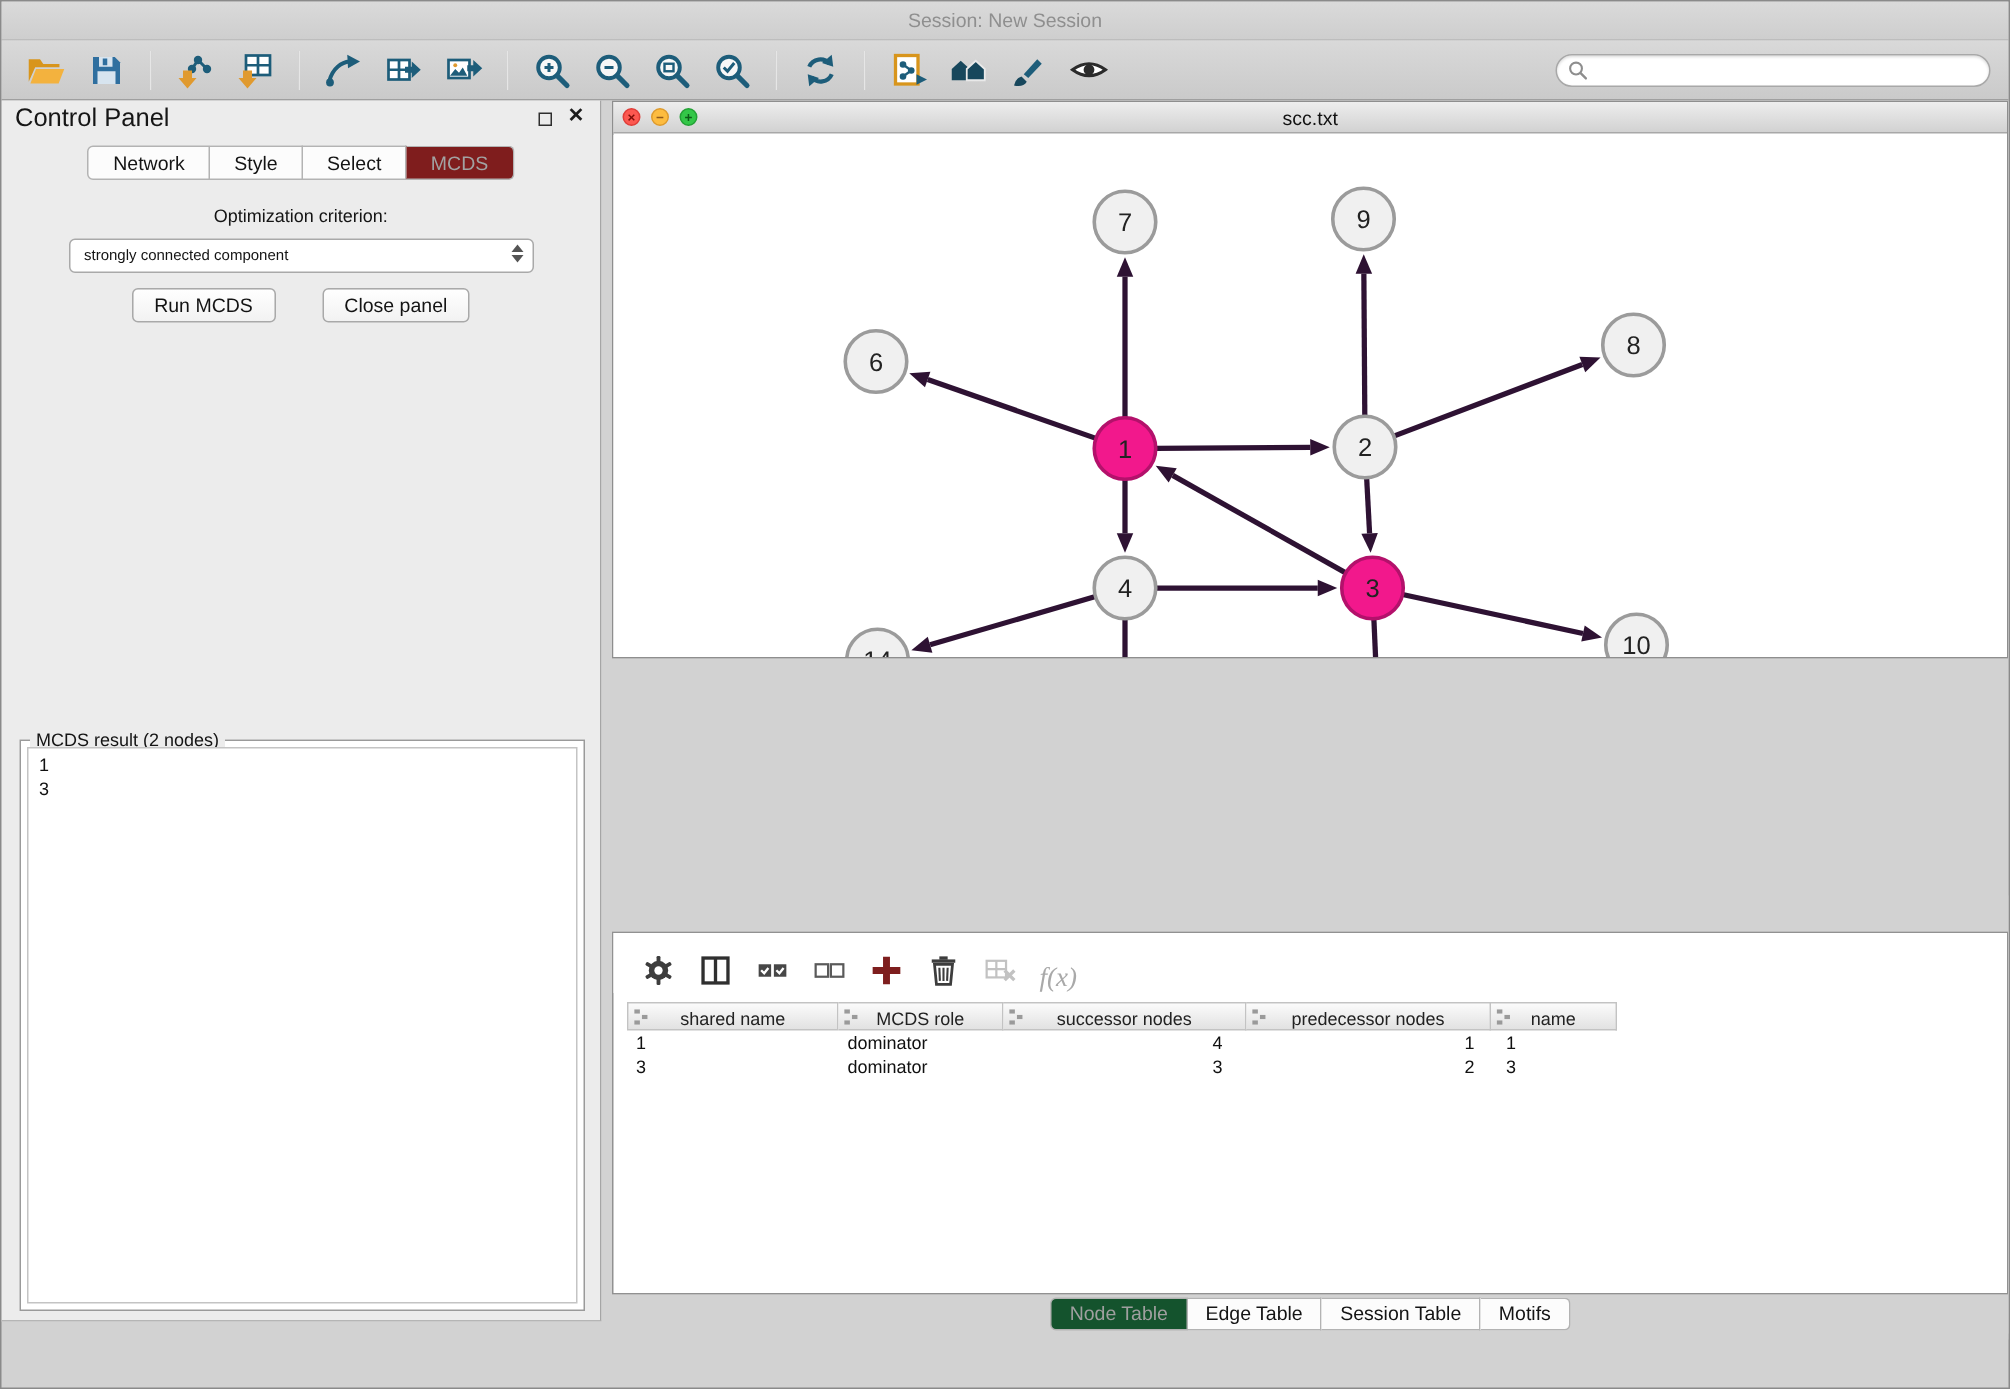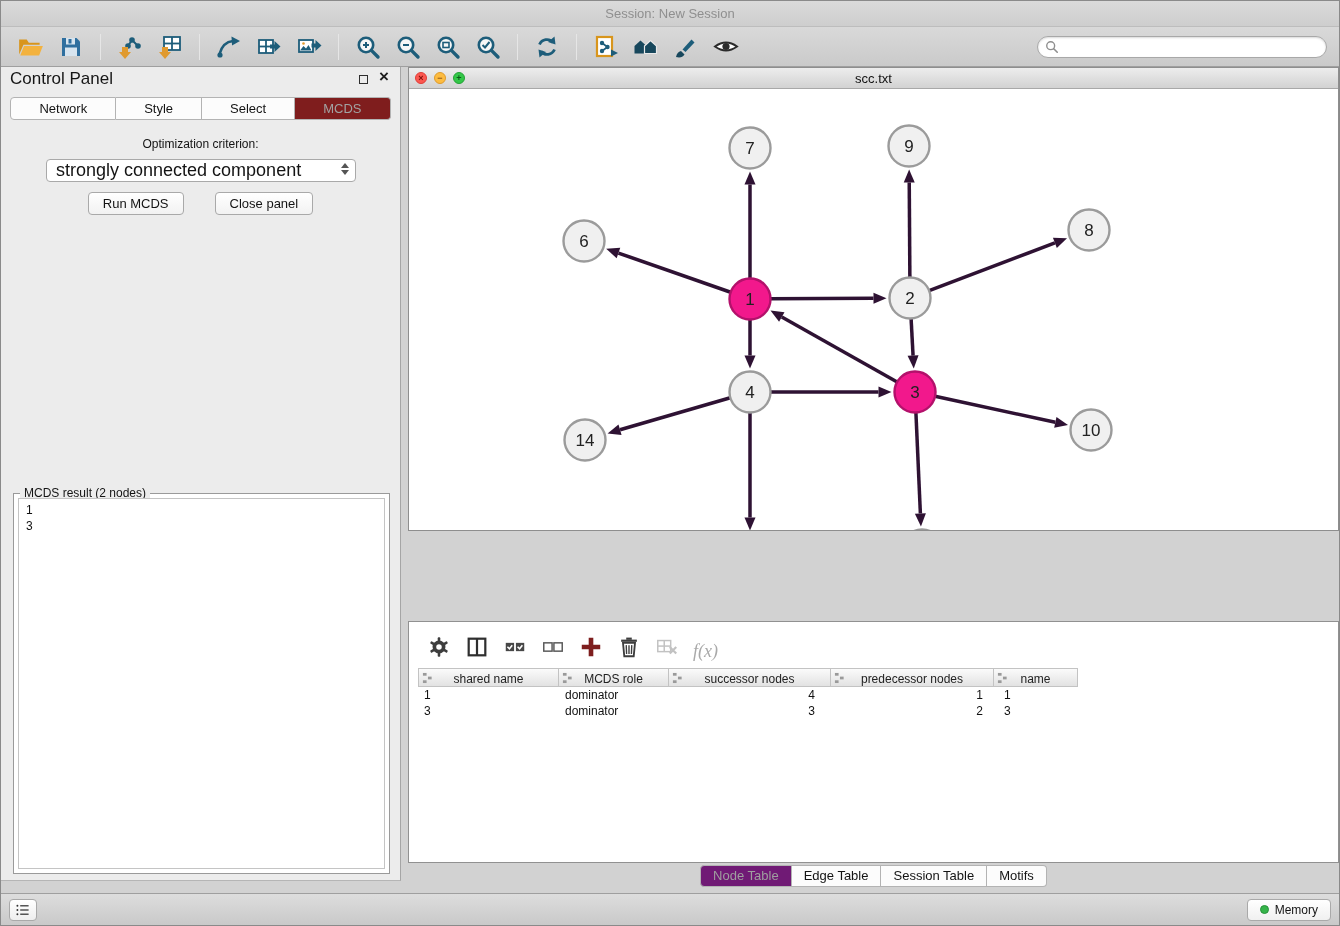--- a/index.html
+++ b/index.html
@@ -30,47 +30,47 @@
   .control-panel{position:absolute;left:0;top:0;width:400px;bottom:12px;background:#ececec;
     border-right:1px solid #a5a5a5;border-bottom:1px solid #b5b5b5}
   .panel-header{position:absolute;top:0;left:0;right:0;height:24px;display:flex;align-items:center;
     padding:0 9px;font-size:17px;color:#161616}
   .ph-spacer{flex:1}
   .float-icon{width:9px;height:9px;border:1.6px solid #2e2e2e;margin-right:11px;cursor:pointer}
   .close-icon{width:12px;height:12px;position:relative;cursor:pointer}
   .close-icon::before{content:"×";position:absolute;top:-6px;left:0;font-size:17px;font-weight:bold;color:#1c1c1c}
 
   .cp-tabs{position:absolute;top:30px;left:0;right:0;display:flex;justify-content:center}
-  .cp-tab{padding:3px 28px;font-size:13px;background:#fcfcfc;border:1px solid #b3b3b3;border-left:none;color:#141414;cursor:pointer}
+  .cp-tab{padding:3px 16px;font-size:13px;background:#fcfcfc;border:1px solid #b3b3b3;border-left:none;color:#141414;cursor:pointer}
   .cp-tab:first-child{border-left:1px solid #b3b3b3;border-radius:4px 0 0 4px}
   .cp-tab:last-child{border-radius:0 4px 4px 0}
   .cp-tab.active{background:#7f1d1d;color:#a2a2a2}
 
   .opt-label{position:absolute;top:70px;left:0;right:0;text-align:center;font-size:12px;color:#141414}
   .dropdown{position:absolute;top:92px;left:45px;width:310px;height:23px;background:#fff;
     border:1px solid #a9a9a9;border-radius:4px;display:flex;align-items:center;padding:0 22px 0 9px;
-    font-size:18px;color:#141414;cursor:pointer}
+    font-size:10px;color:#141414;cursor:pointer}
   .dd-arrows{position:absolute;right:6px;top:3px;display:flex;flex-direction:column;gap:2px}
   .dd-arrows i{display:block;width:0;height:0;border-left:4px solid transparent;border-right:4px solid transparent}
   .dd-arrows i.up{border-bottom:5px solid #555}
   .dd-arrows i.down{border-top:5px solid #555}
 
   .cp-buttons{position:absolute;top:125px;left:0;right:0;display:flex;justify-content:center;gap:31px}
   .cp-buttons button{font-size:13px;color:#141414;background:linear-gradient(#ffffff,#f2f2f2);
     border:1px solid #a9a9a9;border-radius:4px;padding:3px 14px;cursor:pointer}
 
   .result-group{position:absolute;left:12px;right:10px;top:426px;bottom:6px;border:1px solid #9a9a9a;background:#fff}
   .result-legend{position:absolute;top:-8px;left:6px;background:#ececec;padding:0 4px;font-size:12px;color:#141414}
   .result-area{position:absolute;top:4px;left:4px;right:4px;bottom:4px;border:1px solid #c4c4c4;
     background:#fff;font-size:12px;line-height:16px;padding:3px 7px;color:#111;overflow:hidden}
 
   
   .right-area{position:absolute;left:400px;top:0;right:0;bottom:0;background:#d2d2d2}
 
-  .network-window{position:absolute;left:7px;top:0;right:0;height:464px;background:#fff;border:1px solid #8e8e8e}
+  .network-window{position:absolute;left:7px;top:0;right:0;height:372px;background:#fff;border:1px solid #8e8e8e}
   .net-titlebar{position:relative;height:21px;background:linear-gradient(#ededed,#d2d2d2);
     border-bottom:1px solid #a8a8a8;display:flex;align-items:center;padding:0 6px}
   .net-title{position:absolute;left:0;right:0;text-align:center;font-size:13px;color:#111;pointer-events:none}
   .traffic{width:12px;height:12px;border-radius:50%;margin-right:7px;position:relative;z-index:2;
     display:flex;align-items:center;justify-content:center;font-size:9px;font-weight:bold;cursor:pointer}
   .traffic.red{background:#fc5850;border:1px solid #df3d38;color:#7e0d08}
   .traffic.red::after{content:"×"}
   .traffic.yellow{background:#fdbc40;border:1px solid #de9b2d;color:#90591b}
   .traffic.yellow::after{content:"−"}
   .traffic.green{background:#33c748;border:1px solid #23a135;color:#0b5c17}
@@ -92,21 +92,21 @@
   .th:first-child{border-left:1px solid #c3c3c3}
   .th .colicon{position:absolute;left:3px;top:3px}
   .td{height:16px;font-size:12px;color:#111;display:flex;align-items:center;padding:0 6px;background:#fff}
   .c0{width:141px}.c1{width:110px}.c2{width:162px}.c3{width:163px}.c4{width:84px}
   .td.num{justify-content:flex-end}
   .td.c2{padding-right:16px}.td.c3{padding-right:11px}.td.c4{padding-left:10px}
   .tp-tabs{position:absolute;bottom:2px;left:0;right:0;height:22px;display:flex;justify-content:center}
   .tp-tab{padding:2px 12px;font-size:13px;background:#fcfcfc;border:1px solid #b3b3b3;border-left:none;color:#141414;cursor:pointer}
   .tp-tab:first-child{border-left:1px solid #b3b3b3;border-radius:4px 0 0 4px}
   .tp-tab:last-child{border-radius:0 4px 4px 0}
-  .tp-tab.active{background:#701a75;color:#9f9f9f}
+  .tp-tab.active{background:#14532d;color:#9f9f9f}
 
   
   .statusbar{position:absolute;bottom:0;left:0;right:0;height:32px;
     background:linear-gradient(#dddddd,#c9c9c9);border-top:1px solid #9f9f9f;
     display:flex;align-items:center;padding:0 8px}
   .sb-left-btn{width:28px;height:22px;background:linear-gradient(#ffffff,#eeeeee);border:1px solid #a9a9a9;
     border-radius:4px;display:flex;align-items:center;justify-content:center;cursor:pointer}
   .sb-spacer{flex:1}
   .memory-btn{display:flex;align-items:center;gap:6px;background:linear-gradient(#ffffff,#f0f0f0);
     border:1px solid #a9a9a9;border-radius:4px;padding:3px 12px;font-size:12px;color:#141414;cursor:pointer}
@@ -538,30 +538,13 @@
         <div class="tp-tabs">
           <span class="tp-tab active">Node Table</span>
           <span class="tp-tab">Edge Table</span>
           <span class="tp-tab">Session Table</span>
           <span class="tp-tab">Motifs</span>
         </div>
       </div>
     </div>
   </div>
 
-  <div class="statusbar">
-    <button class="sb-left-btn">
-      <svg width="18" height="14" viewBox="0 0 24 20">
-        <circle cx="4" cy="4" r="1.4" fill="#333"></circle>
-          <line x1="8" y1="4" x2="20" y2="4" stroke="#333" stroke-width="1.8"></line>
-        <circle cx="4" cy="10" r="1.4" fill="#333"></circle>
-          <line x1="8" y1="10" x2="20" y2="10" stroke="#333" stroke-width="1.8"></line>
-        <circle cx="4" cy="16" r="1.4" fill="#333"></circle>
-          <line x1="8" y1="16" x2="20" y2="16" stroke="#333" stroke-width="1.8"></line>
-      </svg>
-    </button>
-    <span class="sb-spacer"></span>
-    <button class="memory-btn">
-      <span class="green-dot"></span>
-      <span>Memory</span>
-    </button>
-  </div>
 </div>
 
 </body></html>

